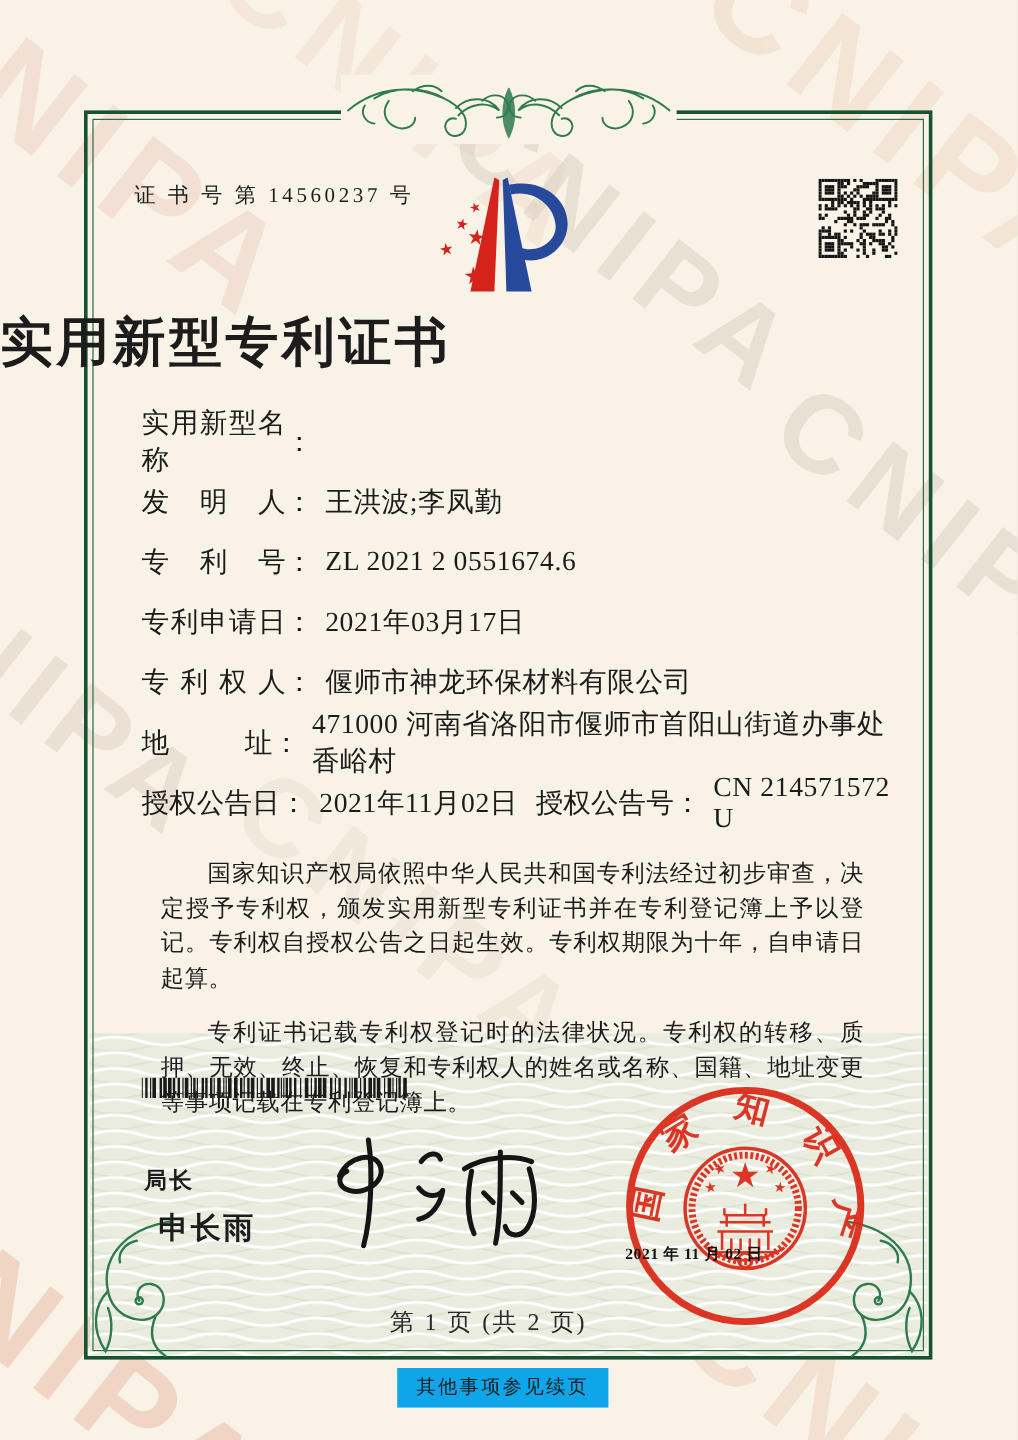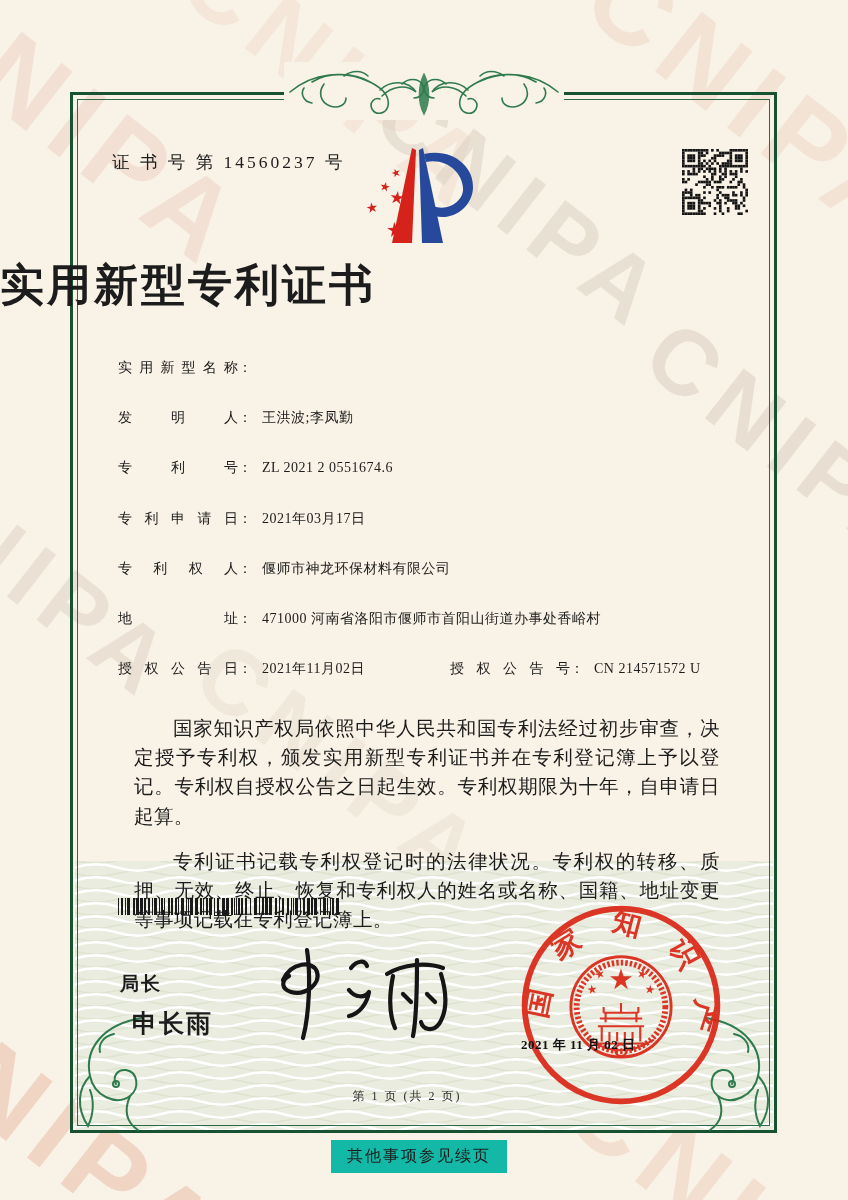--- a/index.html
+++ b/index.html
@@ -12,39 +12,39 @@
   #wave-band{left:75px;top:861px;z-index:2;}
   #border-outer{left:70px;top:92px;width:701px;height:1035px;border:3px solid #175233;z-index:3;}
   #border-inner{left:4px;top:4px;right:4px;bottom:4px;position:absolute;border:1px solid #2c6b45;}
   #flourish-top{left:284px;top:62px;z-index:4;}
   .corner-orn{z-index:4;}
   #cert-no{left:112px;top:150px;font-size:17.5px;letter-spacing:3px;z-index:5;}
   #logo{left:352px;top:146px;z-index:5;}
   #qr{left:682px;top:149px;z-index:5;}
   #title{left:0;top:256px;width:848px;text-align:left;font-size:44px;font-weight:bold;
          letter-spacing:3px;z-index:5;}
-  #fields{left:118px;top:343px;width:640px;z-index:5;font-size:14px;}
+  #fields{left:118px;top:343px;width:640px;z-index:5;font-size:23px;}
   .field-row{height:50.2px;display:flex;align-items:center;}
   .f-label{display:inline-block;width:120px;text-align:justify;text-align-last:justify;}
   .f-colon{margin-right:10px;}
   .f-val{letter-spacing:0.5px;}
   .f-val1{display:inline-block;width:188px;}
   #paragraphs{left:118px;top:698px;width:618px;z-index:5;font-size:19.5px;line-height:29.2px;
               letter-spacing:0.4px;text-align:justify;}
   #paragraphs p{margin:16px;text-indent:2em;}
   #barcode{left:118px;top:898px;z-index:5;}
   #signer-title{left:120px;top:971px;font-size:19px;font-weight:bold;z-index:5;letter-spacing:2px;}
   #signer-name{left:132px;top:1007px;font-size:25px;font-weight:bold;z-index:5;letter-spacing:2px;}
   #signature{left:255px;top:946px;z-index:5;}
   #seal{left:515px;top:899px;z-index:6;}
   #seal-date{left:521px;top:1036px;width:200px;text-align:left;font-size:13px;font-weight:bold;
              color:#111;letter-spacing:0.5px;z-index:7;}
-  #page-num{left:0;top:1088px;width:814px;text-align:center;font-size:12px;color:#2a2a2a;
+  #page-num{left:0;top:1088px;width:814px;text-align:center;font-size:20px;color:#2a2a2a;
             letter-spacing:2px;z-index:5;}
-  #note-box{left:331px;top:1140px;background:#14b8a6;padding:6px 16px;font-size:16px;
+  #note-box{left:331px;top:1140px;background:#0ea5e9;padding:6px 16px;font-size:16px;
             letter-spacing:2px;z-index:5;}
 </style>
 </head>
 <body>
 
 <div id="page">
 
   <div class="wm" style="left:-40px;top:-50px;font-size:110px;color:#ecd3c4;opacity:.55;">CNIPA</div>
   <div class="wm" style="left:640px;top:-70px;font-size:110px;color:#edd5c6;opacity:.5;">CNIPA</div>
   <div class="wm" style="left:230px;top:-80px;font-size:100px;color:#eed7c8;opacity:.4;">CNIPA</div>

